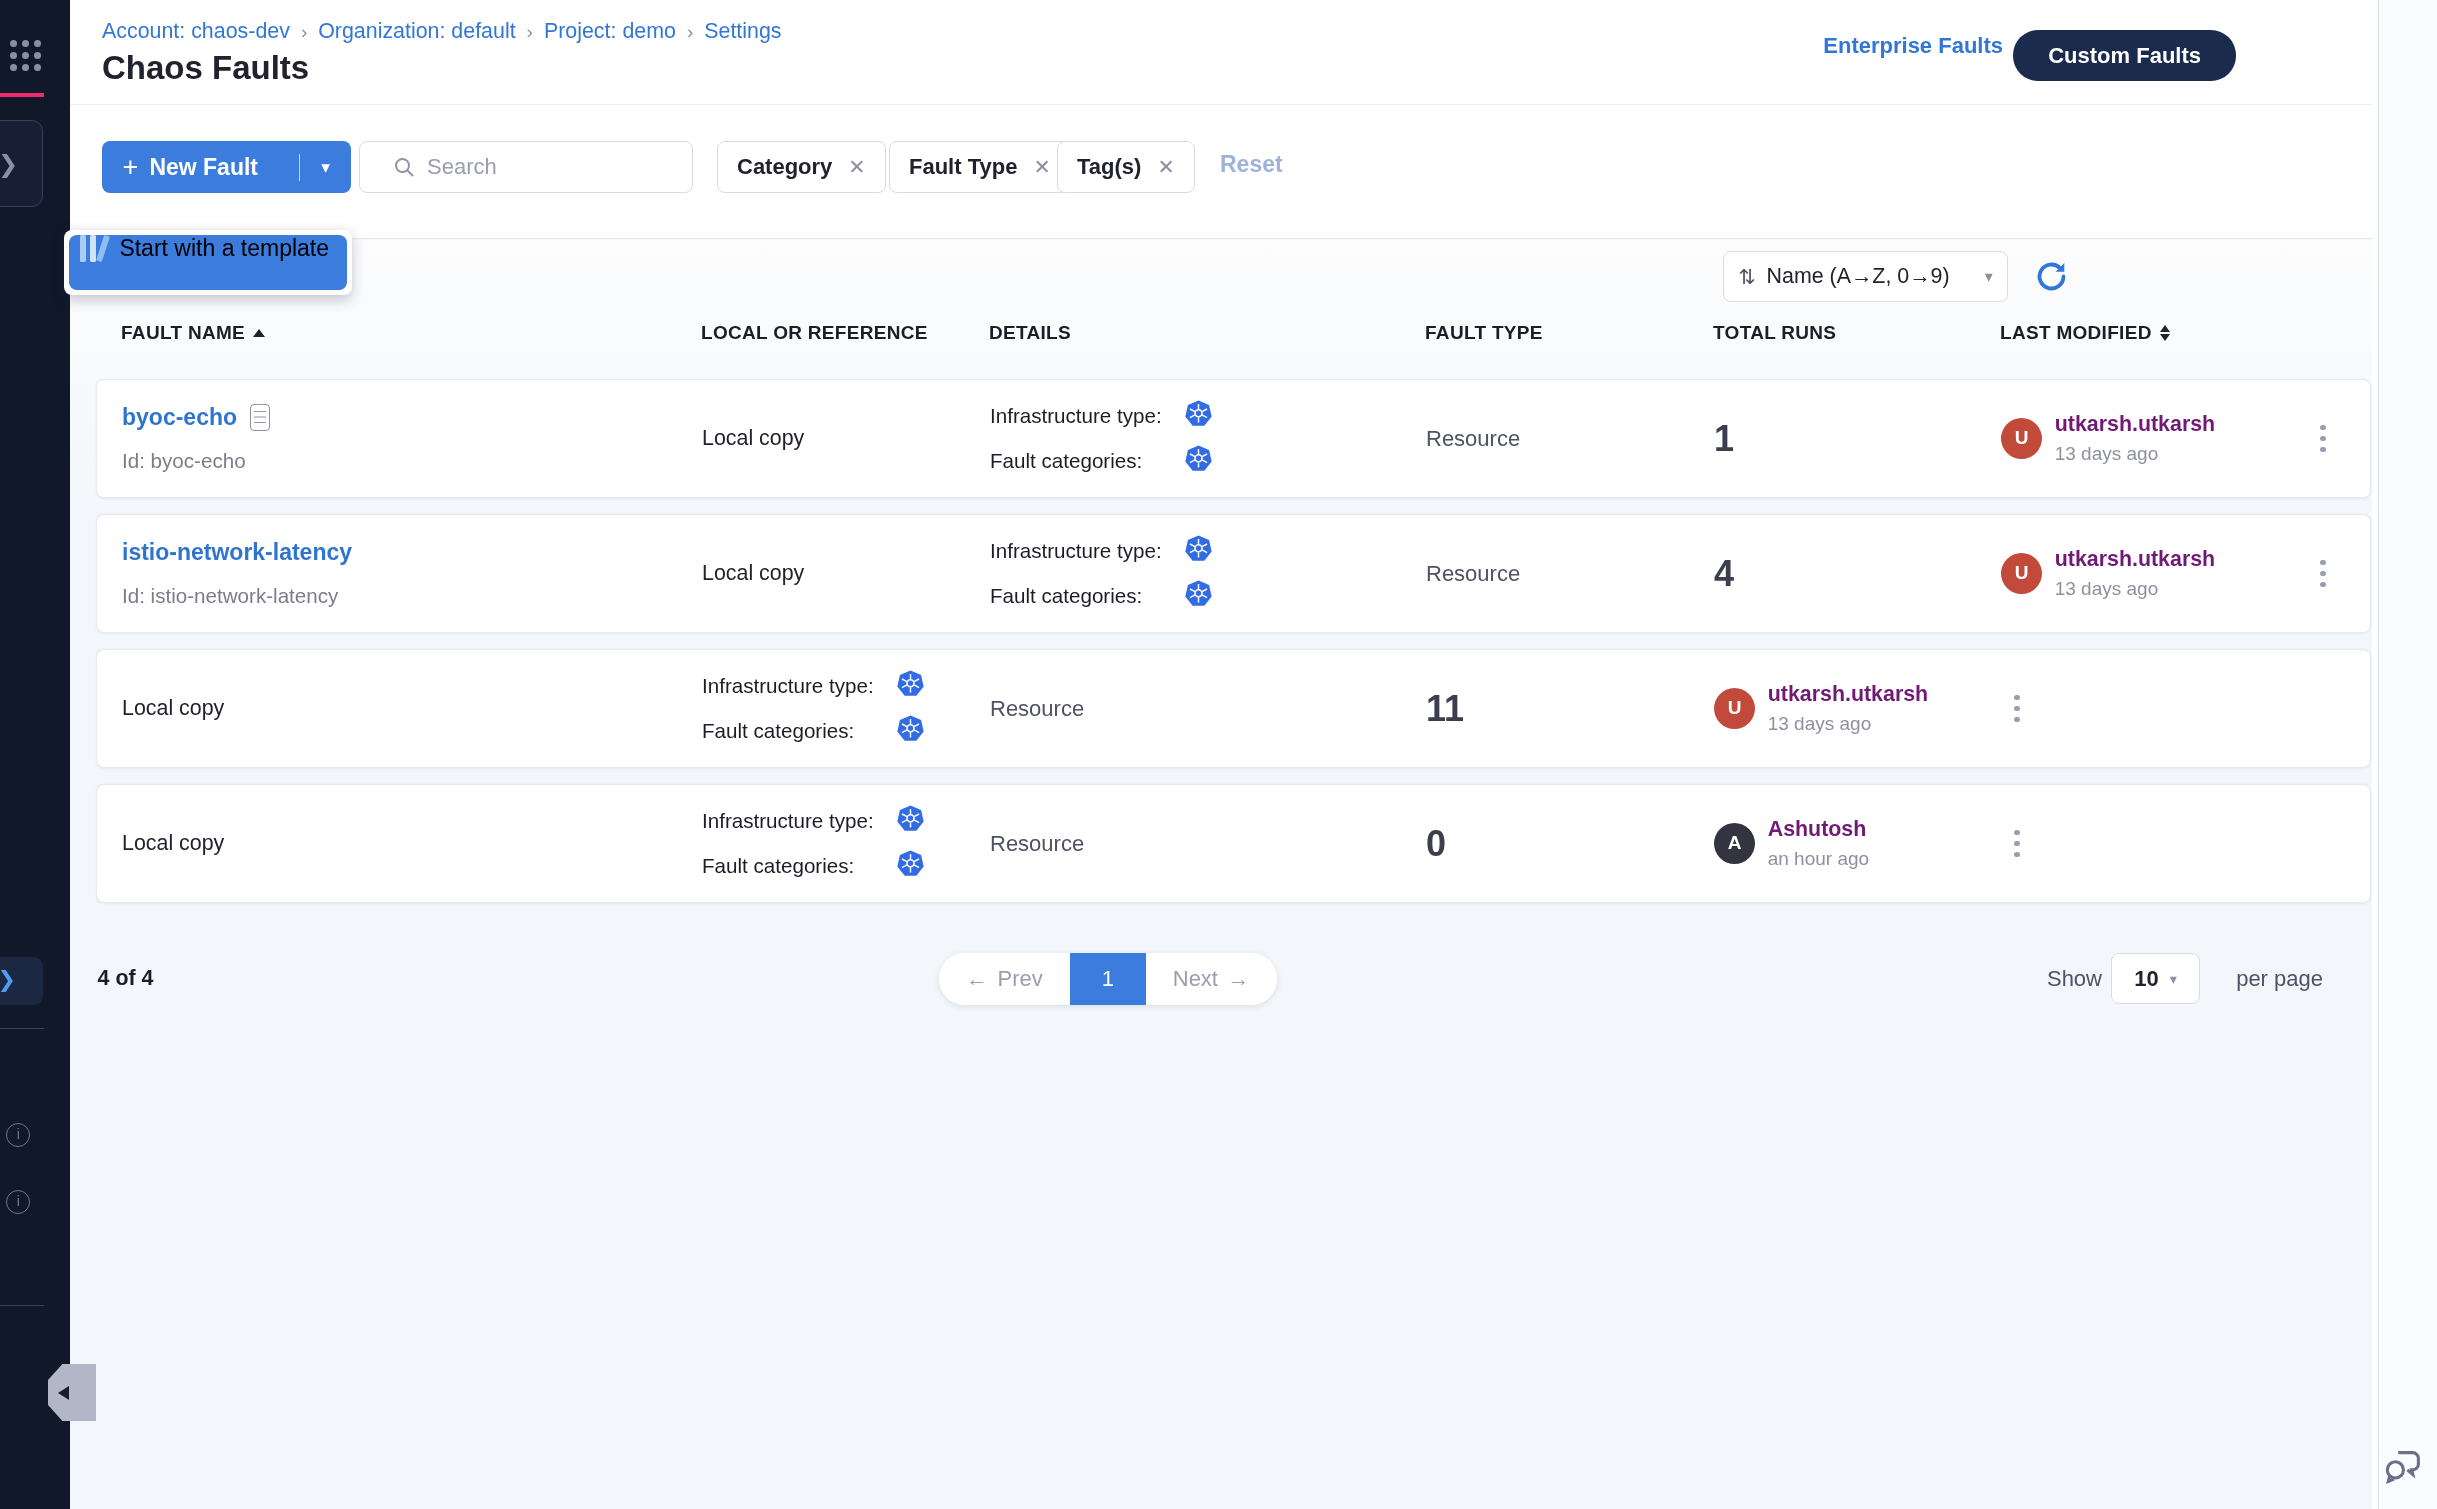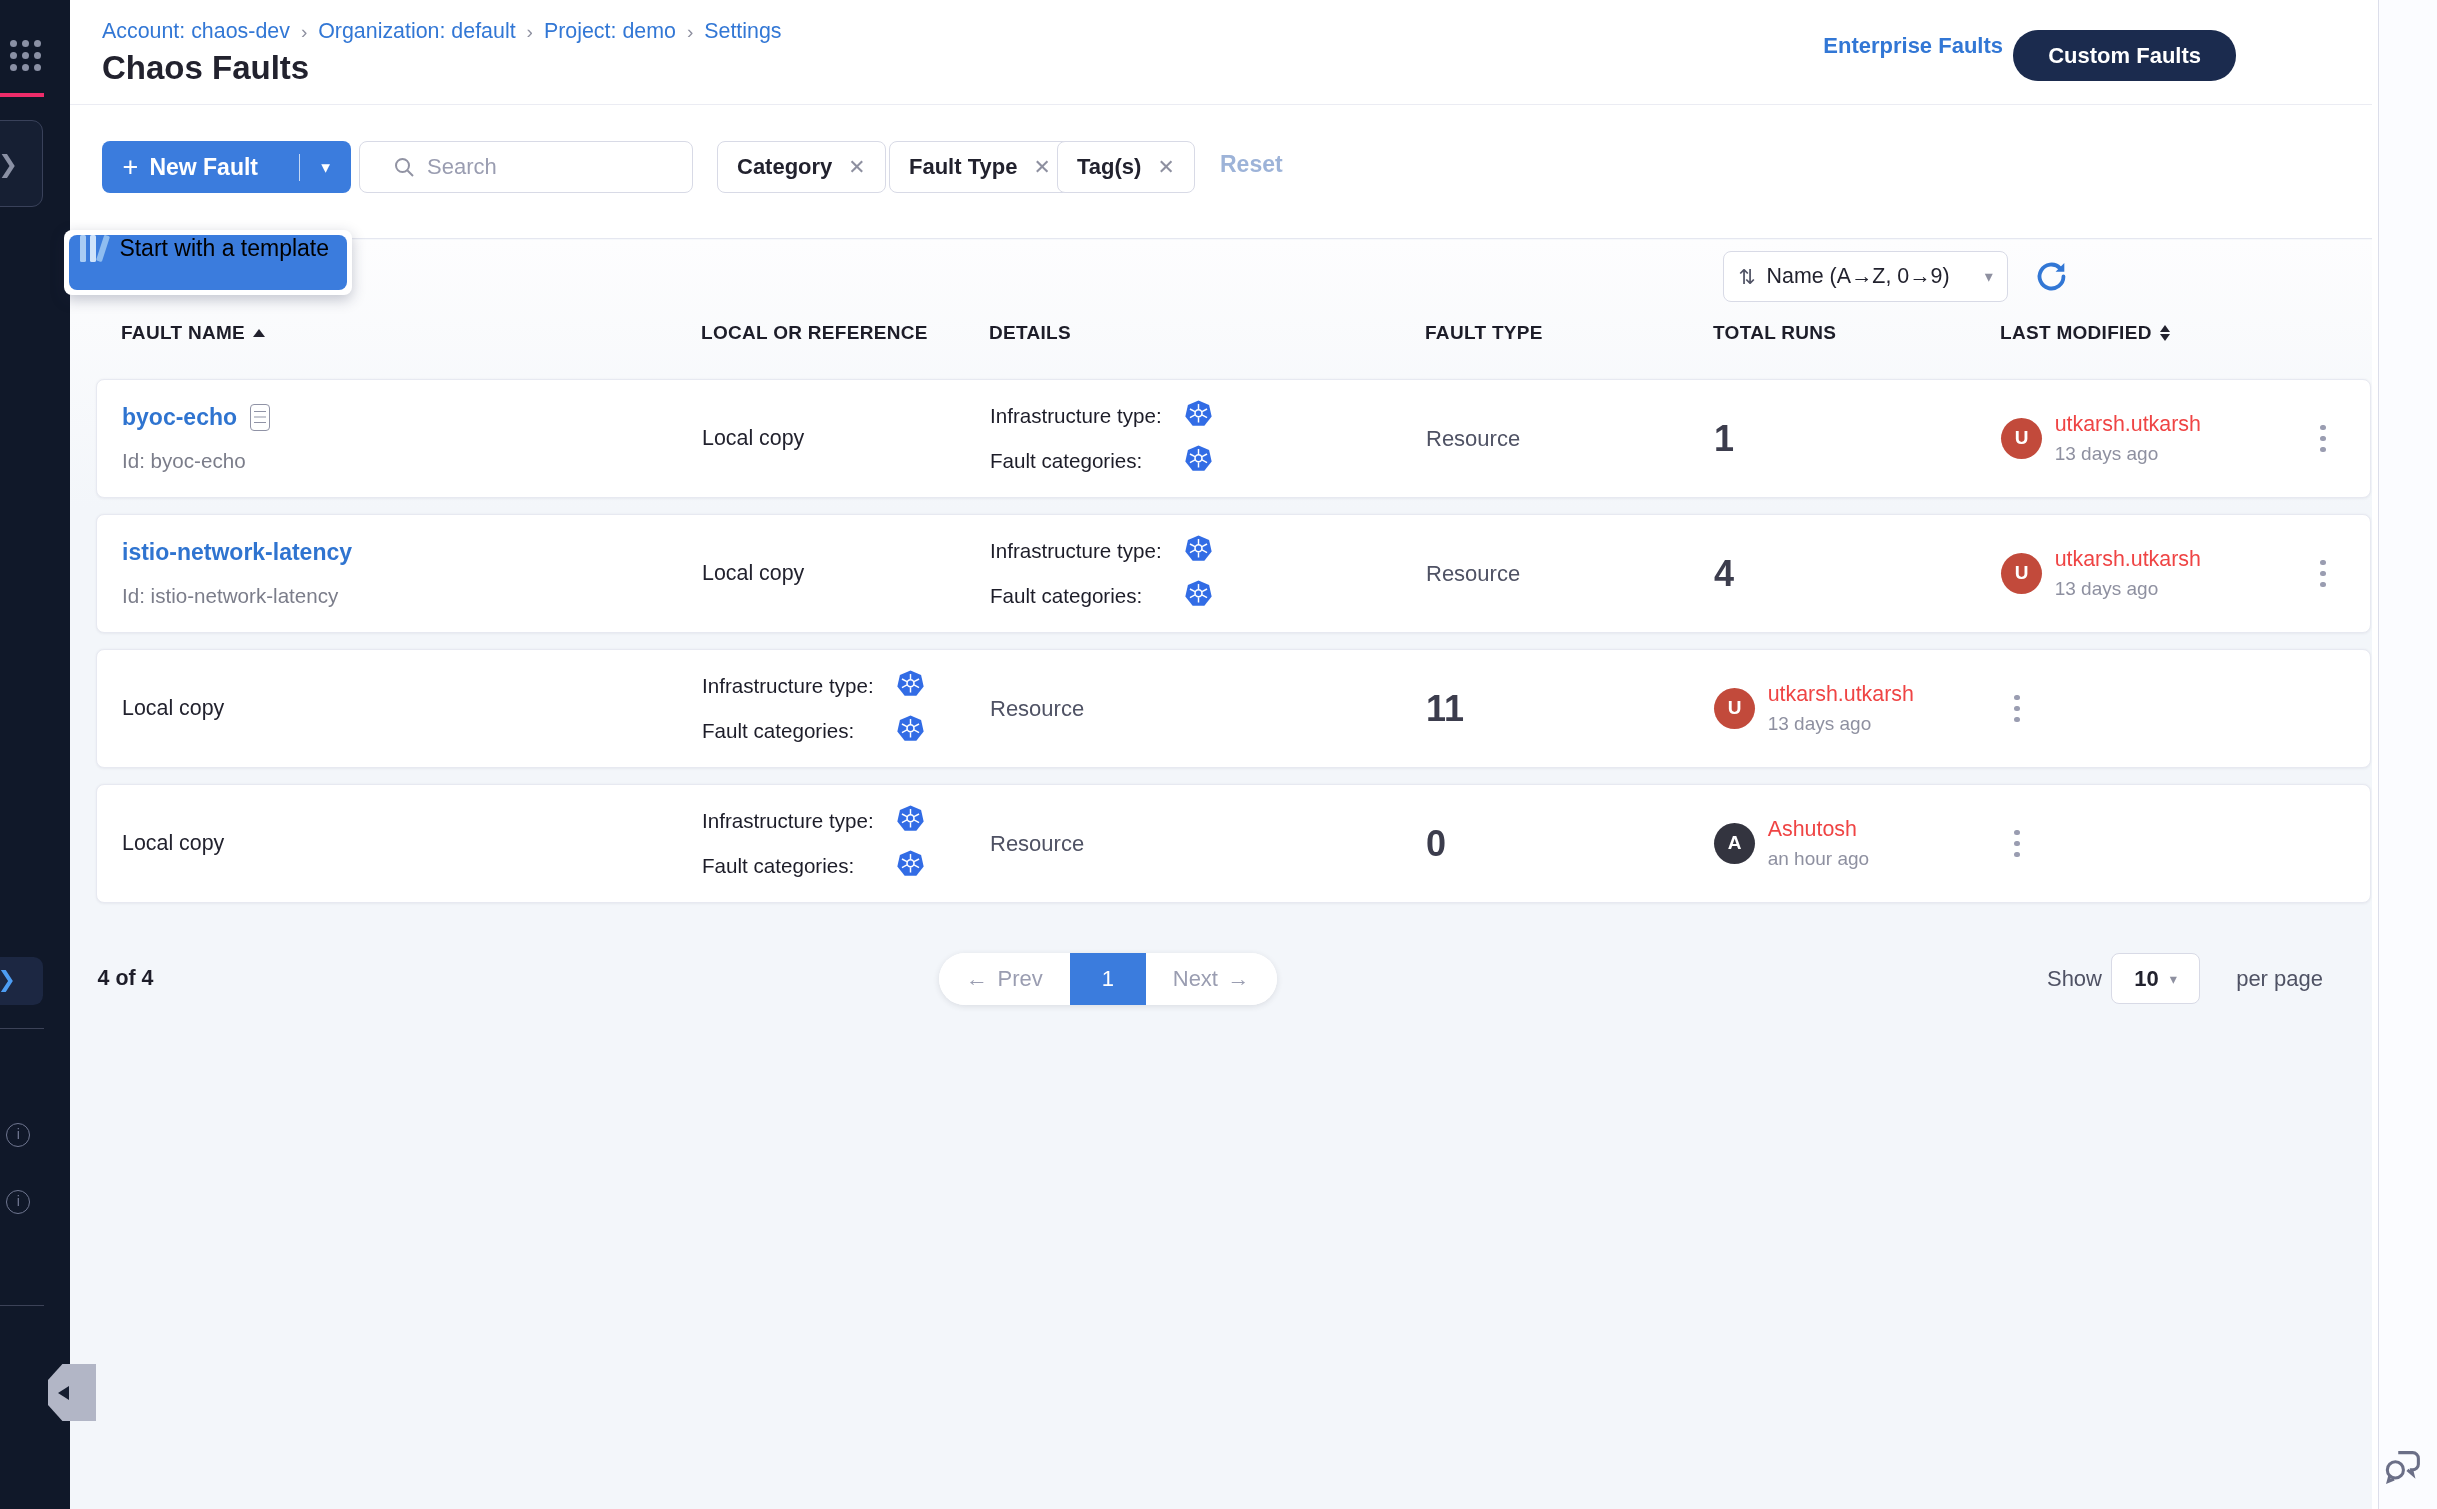--- a/index.html
+++ b/index.html
@@ -94,21 +94,21 @@
     box-shadow:0 5.5px 0 #9093a6, 0 11px 0 #9093a6; }
   .fault-id { font-size:20.6px; color:#7b7d8a; margin-top:17.4px; }
   .cell-local { font-size:21.4px; color:#22222e; }
   .cell-details { display:flex; flex-direction:column; gap:12.7px; }
   .detail-line { display:grid; grid-template-columns:195px 27px; align-items:center; font-size:20.6px; color:#1d1d29; }
   .cell-type { font-size:22px; color:#4f5264; }
   .cell-runs { font-size:36px; font-weight:700; color:#3c3d4d; }
   .cell-mod { display:flex; align-items:center; gap:12.7px; }
   .avatar { width:41px; height:41px; border-radius:50%; color:#fff; font-size:19px; font-weight:700;
     display:flex; align-items:center; justify-content:center; }
-  .mod-user { font-size:21.4px; color:#ef4444; }
+  .mod-user { font-size:21.4px; color:#701a75;font-weight:bold; }
   .mod-time { font-size:19px; color:#8e90a0; margin-top:6.3px; }
   .kebab { display:flex; flex-direction:column; gap:5.5px; align-items:center; cursor:pointer; width:32px; }
   .kebab i { width:5.5px; height:5.5px; border-radius:50%; background:#9a9db1; }
 
   .pager-row { position:absolute; left:32px; top:713px; width:2275px; height:55px; }
   .count-label { position:absolute; left:1.6px; top:12.7px; font-size:21.4px; font-weight:700; color:#1d1d29; }
   .pager { position:absolute; left:843px; top:0; height:52px; background:#fff; border-radius:26px;
     box-shadow:0 1.6px 6.3px rgba(40,41,61,.12); display:flex; overflow:hidden; align-items:stretch; }
   .pager .pbtn { display:flex; align-items:center; gap:9.5px; padding:0 27px; font-size:22px; color:#9a9db1; cursor:pointer; background:#fff; border:none; font-family:inherit; }
   .pager .pnum { width:76px; display:flex; align-items:center; justify-content:center; background:#3b7cdd; color:#fff; font-size:22px; cursor:pointer; }

